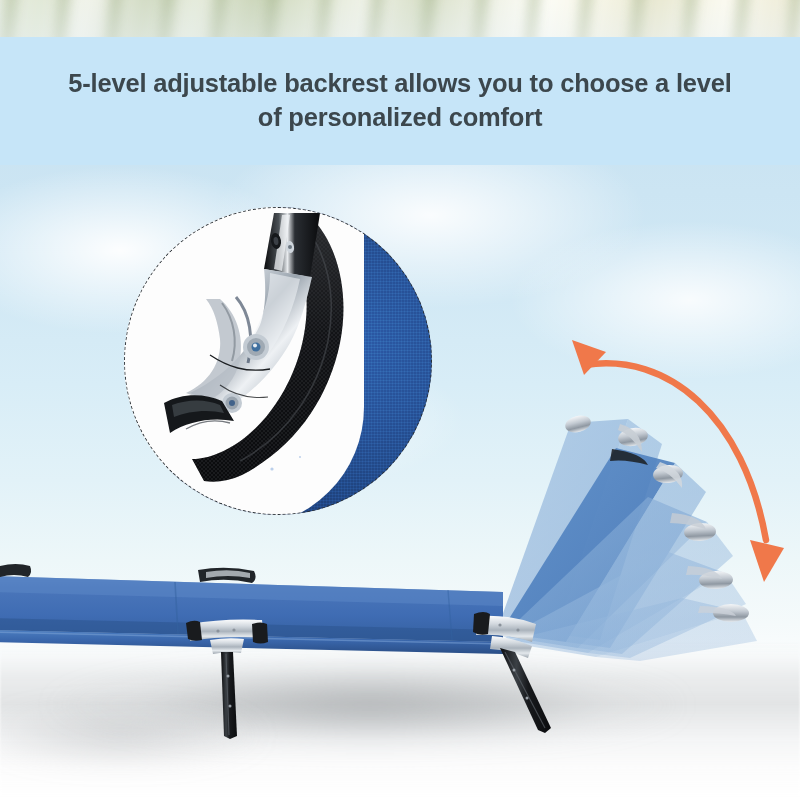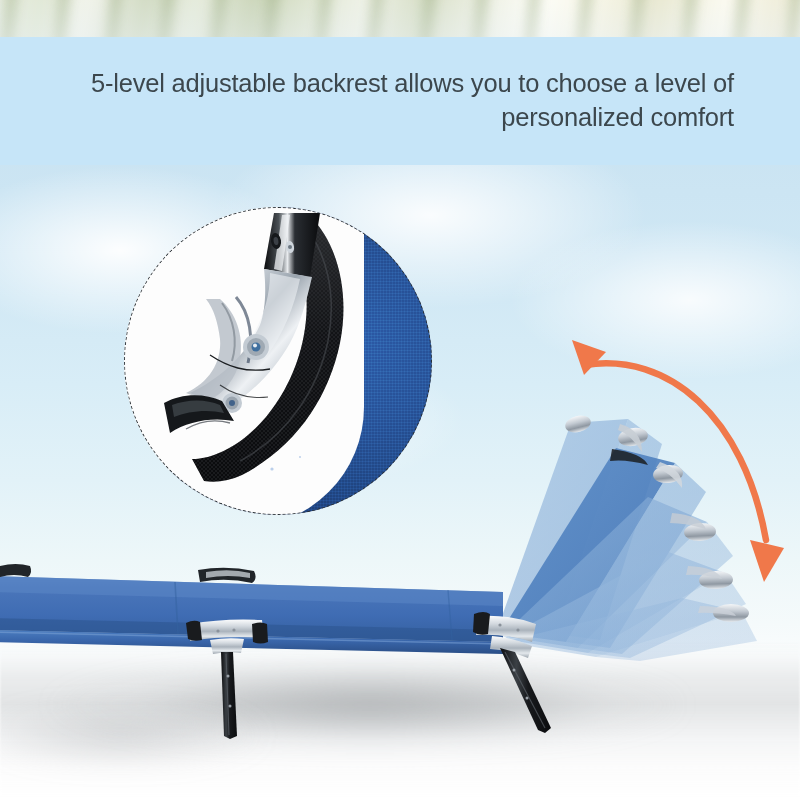--- a/index.html
+++ b/index.html
@@ -122,25 +122,25 @@
     width: 800px; height: 128px;
     background: #c6e5f8;
     display: flex;
     align-items: center;
     justify-content: center;
     z-index: 6;
   }
   .banner-text {
     font-family: "Liberation Sans", sans-serif;
     font-size: 25.5px;
-    font-weight: 400;
+    font-weight: 700;
     line-height: 1.33;
     letter-spacing: -0.2px;
     color: #3c474d;
-    text-align: right;
+    text-align: center;
     max-width: 720px;
     padding: 0 26px;
   }
 
   
   .inset {
     position: absolute;
     left: 124px; top: 207px;
     width: 308px; height: 308px;
     border-radius: 50%;

